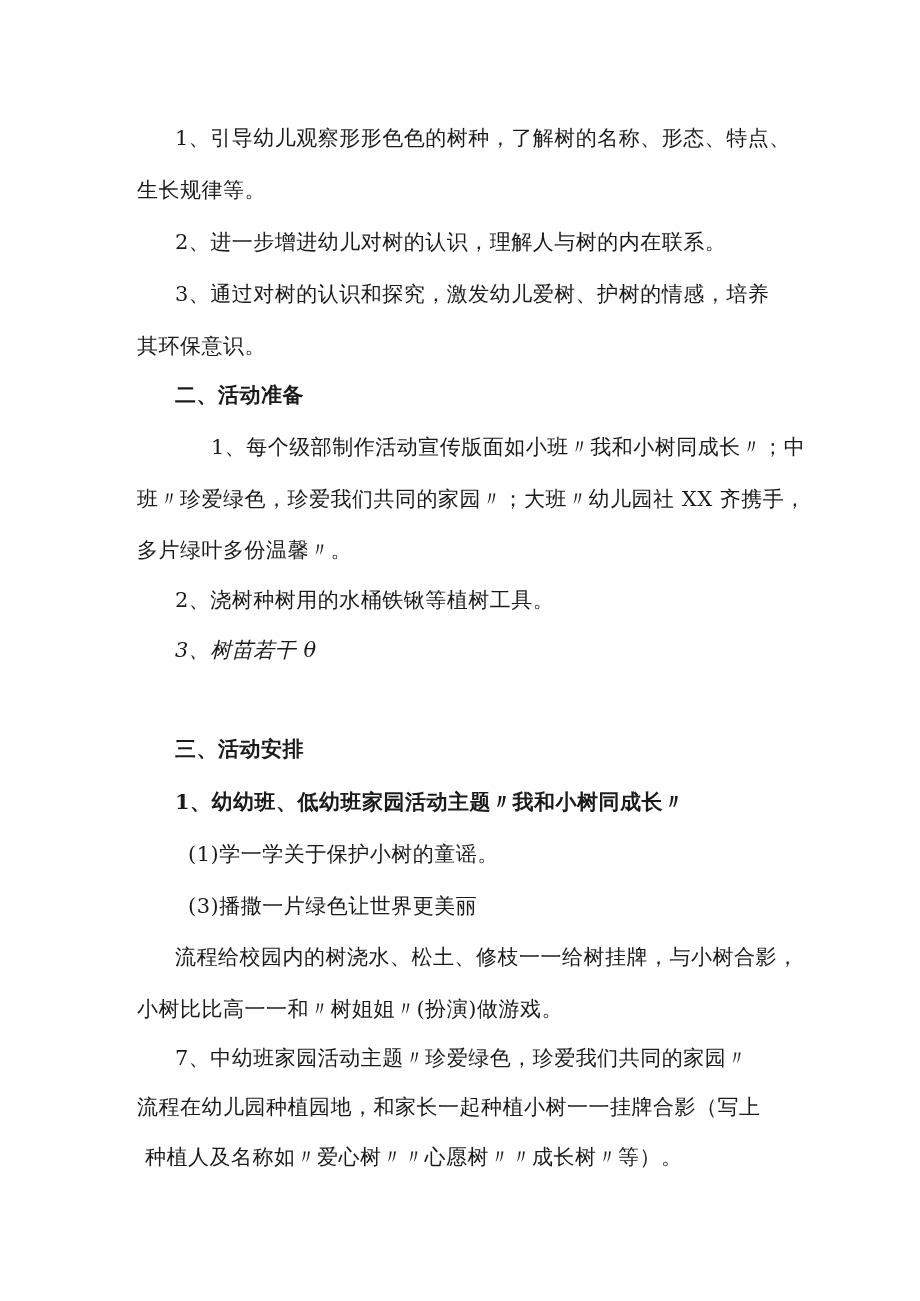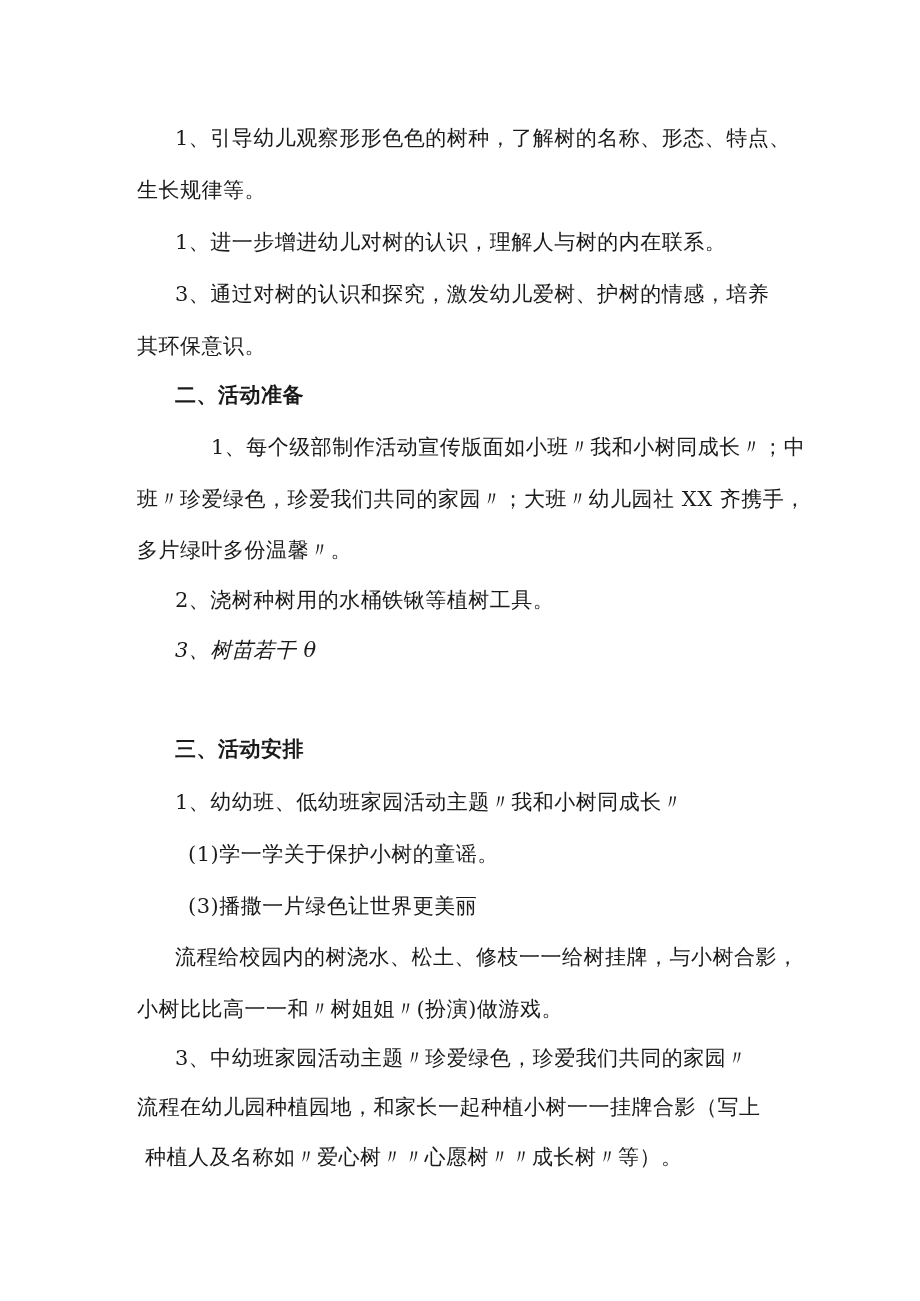--- a/index.html
+++ b/index.html
@@ -36,40 +36,40 @@
     }
   </style>
 </head>
 <body>
 
 <div class="page">
 
   <div class="line" style="left:175px; top:125px;">1、引导幼儿观察形形色色的树种，了解树的名称、形态、特点、</div>
   <div class="line" style="left:137px; top:177px;">生长规律等。</div>
 
-  <div class="line" style="left:175px; top:229px;">1、进一步增进幼儿对树的认识，理解人与树的内在联系。</div>
+  <div class="line" style="left:175px; top:229px;">2、进一步增进幼儿对树的认识，理解人与树的内在联系。</div>
 
   <div class="line" style="left:175px; top:281px;">3、通过对树的认识和探究，激发幼儿爱树、护树的情感，培养</div>
   <div class="line" style="left:137px; top:333px;">其环保意识。</div>
 
   <div class="line heading" style="left:175px; top:382px;">二、活动准备</div>
 
   <div class="line" style="left:175px; top:434px;margin-left:36px;">1、每个级部制作活动宣传版面如小班〃我和小树同成长〃；中</div>
   <div class="line" style="left:137px; top:486px;">班〃珍爱绿色，珍爱我们共同的家园〃；大班〃幼儿园社 XX 齐携手，</div>
   <div class="line" style="left:137px; top:537px;">多片绿叶多份温馨〃。</div>
 
   <div class="line" style="left:175px; top:587px;">2、浇树种树用的水桶铁锹等植树工具。</div>
   <div class="line" style="left:175px; top:637px;font-style:italic;">3、树苗若干 θ</div>
 
   <div class="line heading" style="left:175px; top:736px;">三、活动安排</div>
 
-  <div class="line" style="left:175px; top:789px;">1、幼幼班、低幼班家园活动主题〃我和小树同成长〃</div>
+  <div class="line" style="left:175px; top:789px;font-weight:bold;">1、幼幼班、低幼班家园活动主题〃我和小树同成长〃</div>
   <div class="line" style="left:188px; top:841px;">(1)学一学关于保护小树的童谣。</div>
   <div class="line" style="left:188px; top:893px;">(3)播撒一片绿色让世界更美丽</div>
 
   <div class="line" style="left:137px; top:996px;">小树比比高一一和〃树姐姐〃(扮演)做游戏。</div>
   <div class="line" style="left:175px; top:944px;">流程给校园内的树浇水、松土、修枝一一给树挂牌，与小树合影，</div>
 
-  <div class="line" style="left:175px; top:1045px;">3、中幼班家园活动主题〃珍爱绿色，珍爱我们共同的家园〃</div>
+  <div class="line" style="left:175px; top:1045px;">7、中幼班家园活动主题〃珍爱绿色，珍爱我们共同的家园〃</div>
   <div class="line" style="left:137px; top:1094px;">流程在幼儿园种植园地，和家长一起种植小树一一挂牌合影（写上</div>
   <div class="line" style="left:145px; top:1144px;">种植人及名称如〃爱心树〃〃心愿树〃〃成长树〃等）。</div>
 
 </div>
 
 </body></html>

